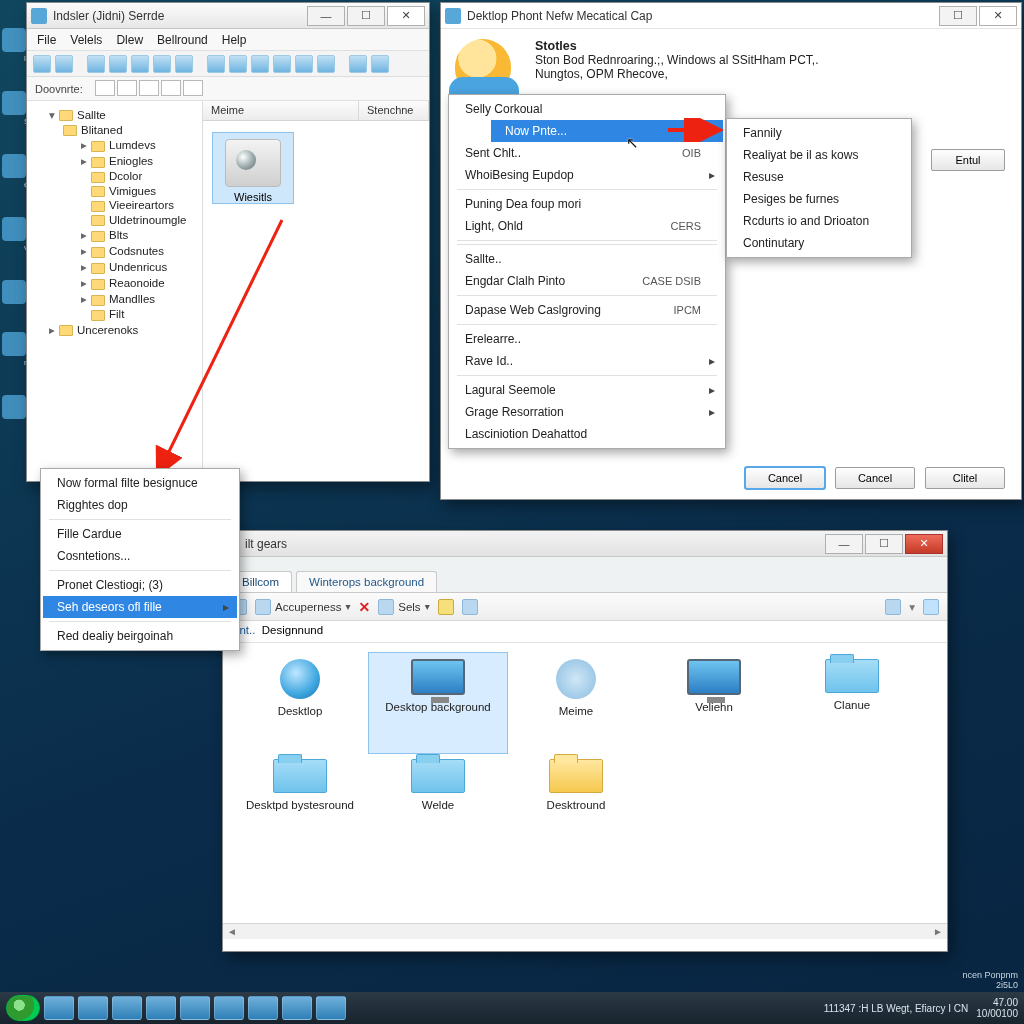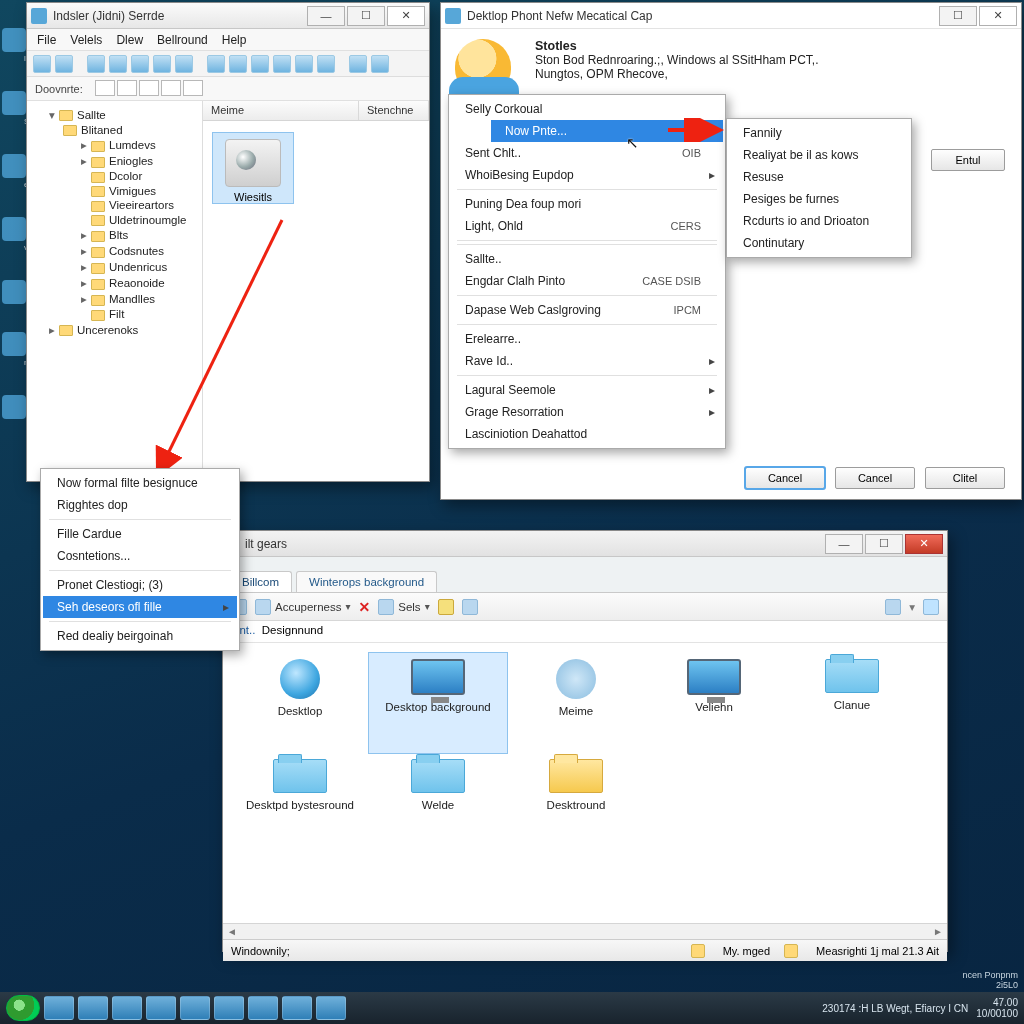--- a/index.html
+++ b/index.html
@@ -420,43 +420,35 @@
       <div class="gicon">
         <div class="gimg yfolder"></div>
         <div>Desktround</div>
       </div>
     </div>
   <div class="hscroll">
       <span>◄</span>
       <span style="flex:1"></span>
       <span>►</span>
     </div>
-  <div class="status">
-    <span>Windownily;</span>
-    <span class="push"></span>
-    <span class="sic"></span>
-      <span>My. mged</span>
-    <span class="sic"></span>
-      <span>Measrighti 1j  mal 21.3   Ait</span>
-  </div>
 </div>
 
 <div class="footnote"><span>ncen Ponpnm<br>2i5L0</span></div>
 
 <div class="taskbar">
   <div class="start"></div>
   <div class="tb-ico"></div>
   <div class="tb-ico"></div>
   <div class="tb-ico"></div>
   <div class="tb-ico"></div>
   <div class="tb-ico"></div>
   <div class="tb-ico"></div>
   <div class="tb-ico"></div>
   <div class="tb-ico"></div>
   <div class="tb-ico"></div>
   <div class="tray">
-    <span>230174   :H LB Wegt,  Efiarcy I CN</span>
+    <span>111347   :H LB Wegt,  Efiarcy I CN</span>
     <span style="text-align:right">
       <span>47.00</span><br>
       <span>10/00100</span>
     </span>
   </div>
 </div>
 
 </body></html>

